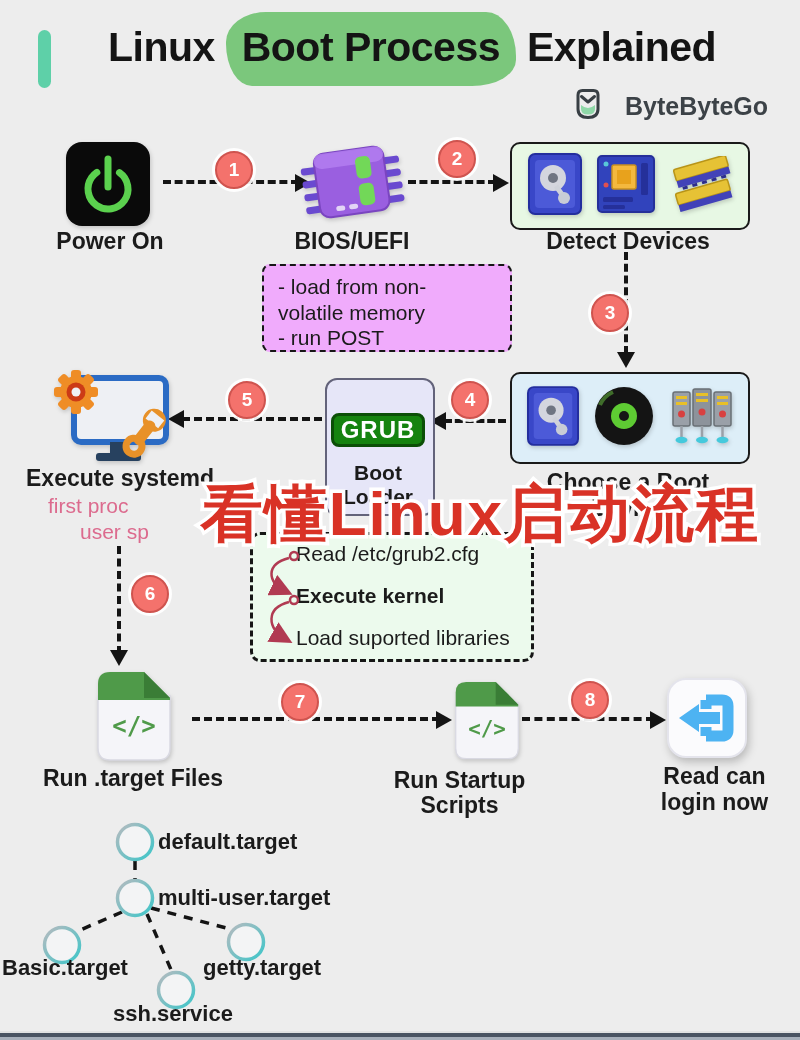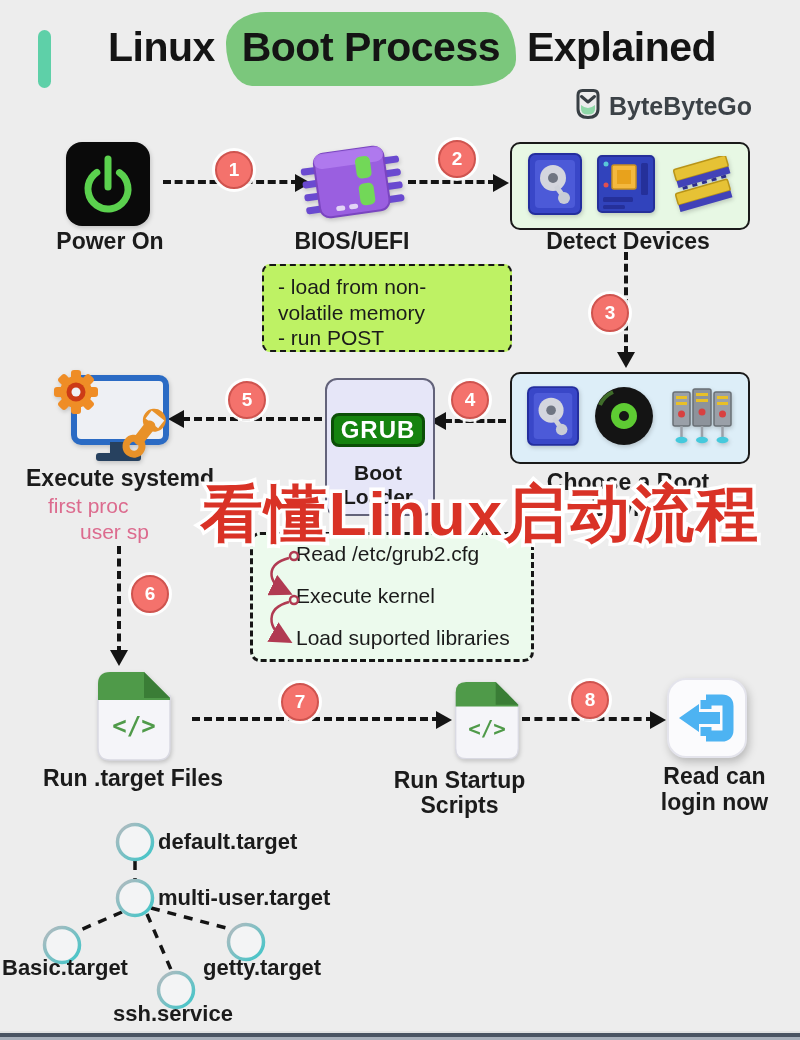--- a/index.html
+++ b/index.html
@@ -11,24 +11,24 @@
   .dv{position:absolute;border-left:4px dashed #141414;}
   .tri-r{position:absolute;width:0;height:0;border-top:9px solid transparent;border-bottom:9px solid transparent;border-left:16px solid #141414;}
   .tri-l{position:absolute;width:0;height:0;border-top:9px solid transparent;border-bottom:9px solid transparent;border-right:16px solid #141414;}
   .tri-d{position:absolute;width:0;height:0;border-left:9px solid transparent;border-right:9px solid transparent;border-top:16px solid #141414;}
   .badge{position:absolute;width:34px;height:34px;border-radius:50%;background:#f4726c;border:2px solid #cf544f;
          box-shadow:0 0 0 3px rgba(255,255,255,.92);color:#fff;font-weight:bold;font-size:19px;
          display:flex;align-items:center;justify-content:center;z-index:6;}
   .title{position:absolute;left:60px;top:24px;font-size:41px;font-weight:bold;color:#141414;letter-spacing:-0.5px;white-space:nowrap;z-index:2;margin-left:48px;}
   .hl-blob{background:#7bc77c;padding:12px 16px 16px;border-radius:40px 30px 44px 26px / 30px 44px 26px 42px;}
   .accent-bar{position:absolute;left:38px;top:30px;width:13px;height:58px;border-radius:7px;background:#5ed0a8;}
-  .brand{position:absolute;left:574px;top:88px;display:flex;align-items:center;gap:7px;}
+  .brand{position:absolute;left:574px;top:88px;display:flex;align-items:center;gap:23px;}
   .brand-text{font-size:25px;font-weight:bold;color:#3c4247;}
   .node-box{position:absolute;border:2px solid #1a1a1a;border-radius:10px;display:flex;align-items:center;justify-content:space-evenly;}
-  .note-box{position:absolute;left:262px;top:264px;width:250px;height:88px;background:#bef264;border:2.5px dashed #161616;border-radius:8px;
+  .note-box{position:absolute;left:262px;top:264px;width:250px;height:88px;background:#f0abfc;border:2.5px dashed #161616;border-radius:8px;
             padding:8px 0 0 14px;box-sizing:border-box;font-size:21px;color:#1b1b1b;line-height:1.22;}
   .grub-box{position:absolute;left:325px;top:378px;width:106px;height:134px;background:#e6e6f8;border:2px solid #63637a;border-radius:12px;z-index:2;}
   .grub-badge{position:absolute;left:331px;top:413px;width:94px;height:34px;background:#15830f;border:3px solid #0b4f07;border-radius:8px;
               display:flex;align-items:center;justify-content:center;color:#fff;font-weight:bold;font-size:24px;letter-spacing:1px;box-sizing:border-box;z-index:3;}
   .green-list{position:absolute;left:250px;top:532px;width:284px;height:130px;background:#ecfaed;border:3px dashed #161616;border-radius:10px;box-sizing:border-box;}
   .gl-item{position:absolute;left:296px;font-size:21px;color:#1b1b1b;white-space:nowrap;}
   .pink{position:absolute;color:#dc6b8e;font-size:21px;white-space:nowrap;}
   .wm{position:absolute;left:40px;top:472px;width:720px;text-align:right;font-size:62px;font-weight:800;letter-spacing:2px;white-space:nowrap;z-index:60;}
   .wm-stroke{position:absolute;left:0;top:0;width:100%;color:#fff;-webkit-text-stroke:7px #fff;
              text-shadow:0 0 3px #fff,2px 2px 0 #fff,-2px -2px 0 #fff,2px -2px 0 #fff,-2px 2px 0 #fff;}
@@ -233,21 +233,21 @@
         <circle cx="104" cy="97" r="8" fill="none" stroke="#e89128" stroke-width="7"></circle>
       </g>
     </svg>
   </div>
   <div class="lbl" style="left:15px;top:466px;width:210px;">Execute systemd</div>
   <div class="pink" style="left:48px;top:494px;">first proc</div>
   <div class="pink" style="left:80px;top:520px;">user sp</div>
 
   <div class="green-list"></div>
   <div class="gl-item" style="top:542px;">Read /etc/grub2.cfg</div>
-  <div class="gl-item" style="top:584px;">Execute kernel</div>
+  <div class="gl-item" style="top:584px;font-weight:bold;">Execute kernel</div>
   <div class="gl-item" style="top:626px;">Load suported libraries</div>
   <div class="abs" style="left:256px;top:548px;">
     <svg width="46" height="100" viewBox="0 0 46 100">
       <defs>
         <marker id="ra" markerWidth="9" markerHeight="9" refX="6.5" refY="4.5" orient="auto">
           <path d="M0 0 L9 4.5 L0 9 Z" fill="#b13a52"></path>
         </marker>
       </defs>
       <circle cx="38" cy="8" r="4" fill="none" stroke="#b13a52" stroke-width="2.5"></circle>
       <path d="M33 10 C 10 16, 10 34, 31 44" fill="none" stroke="#b13a52" stroke-width="2.5" marker-end="url(#ra)"></path>

